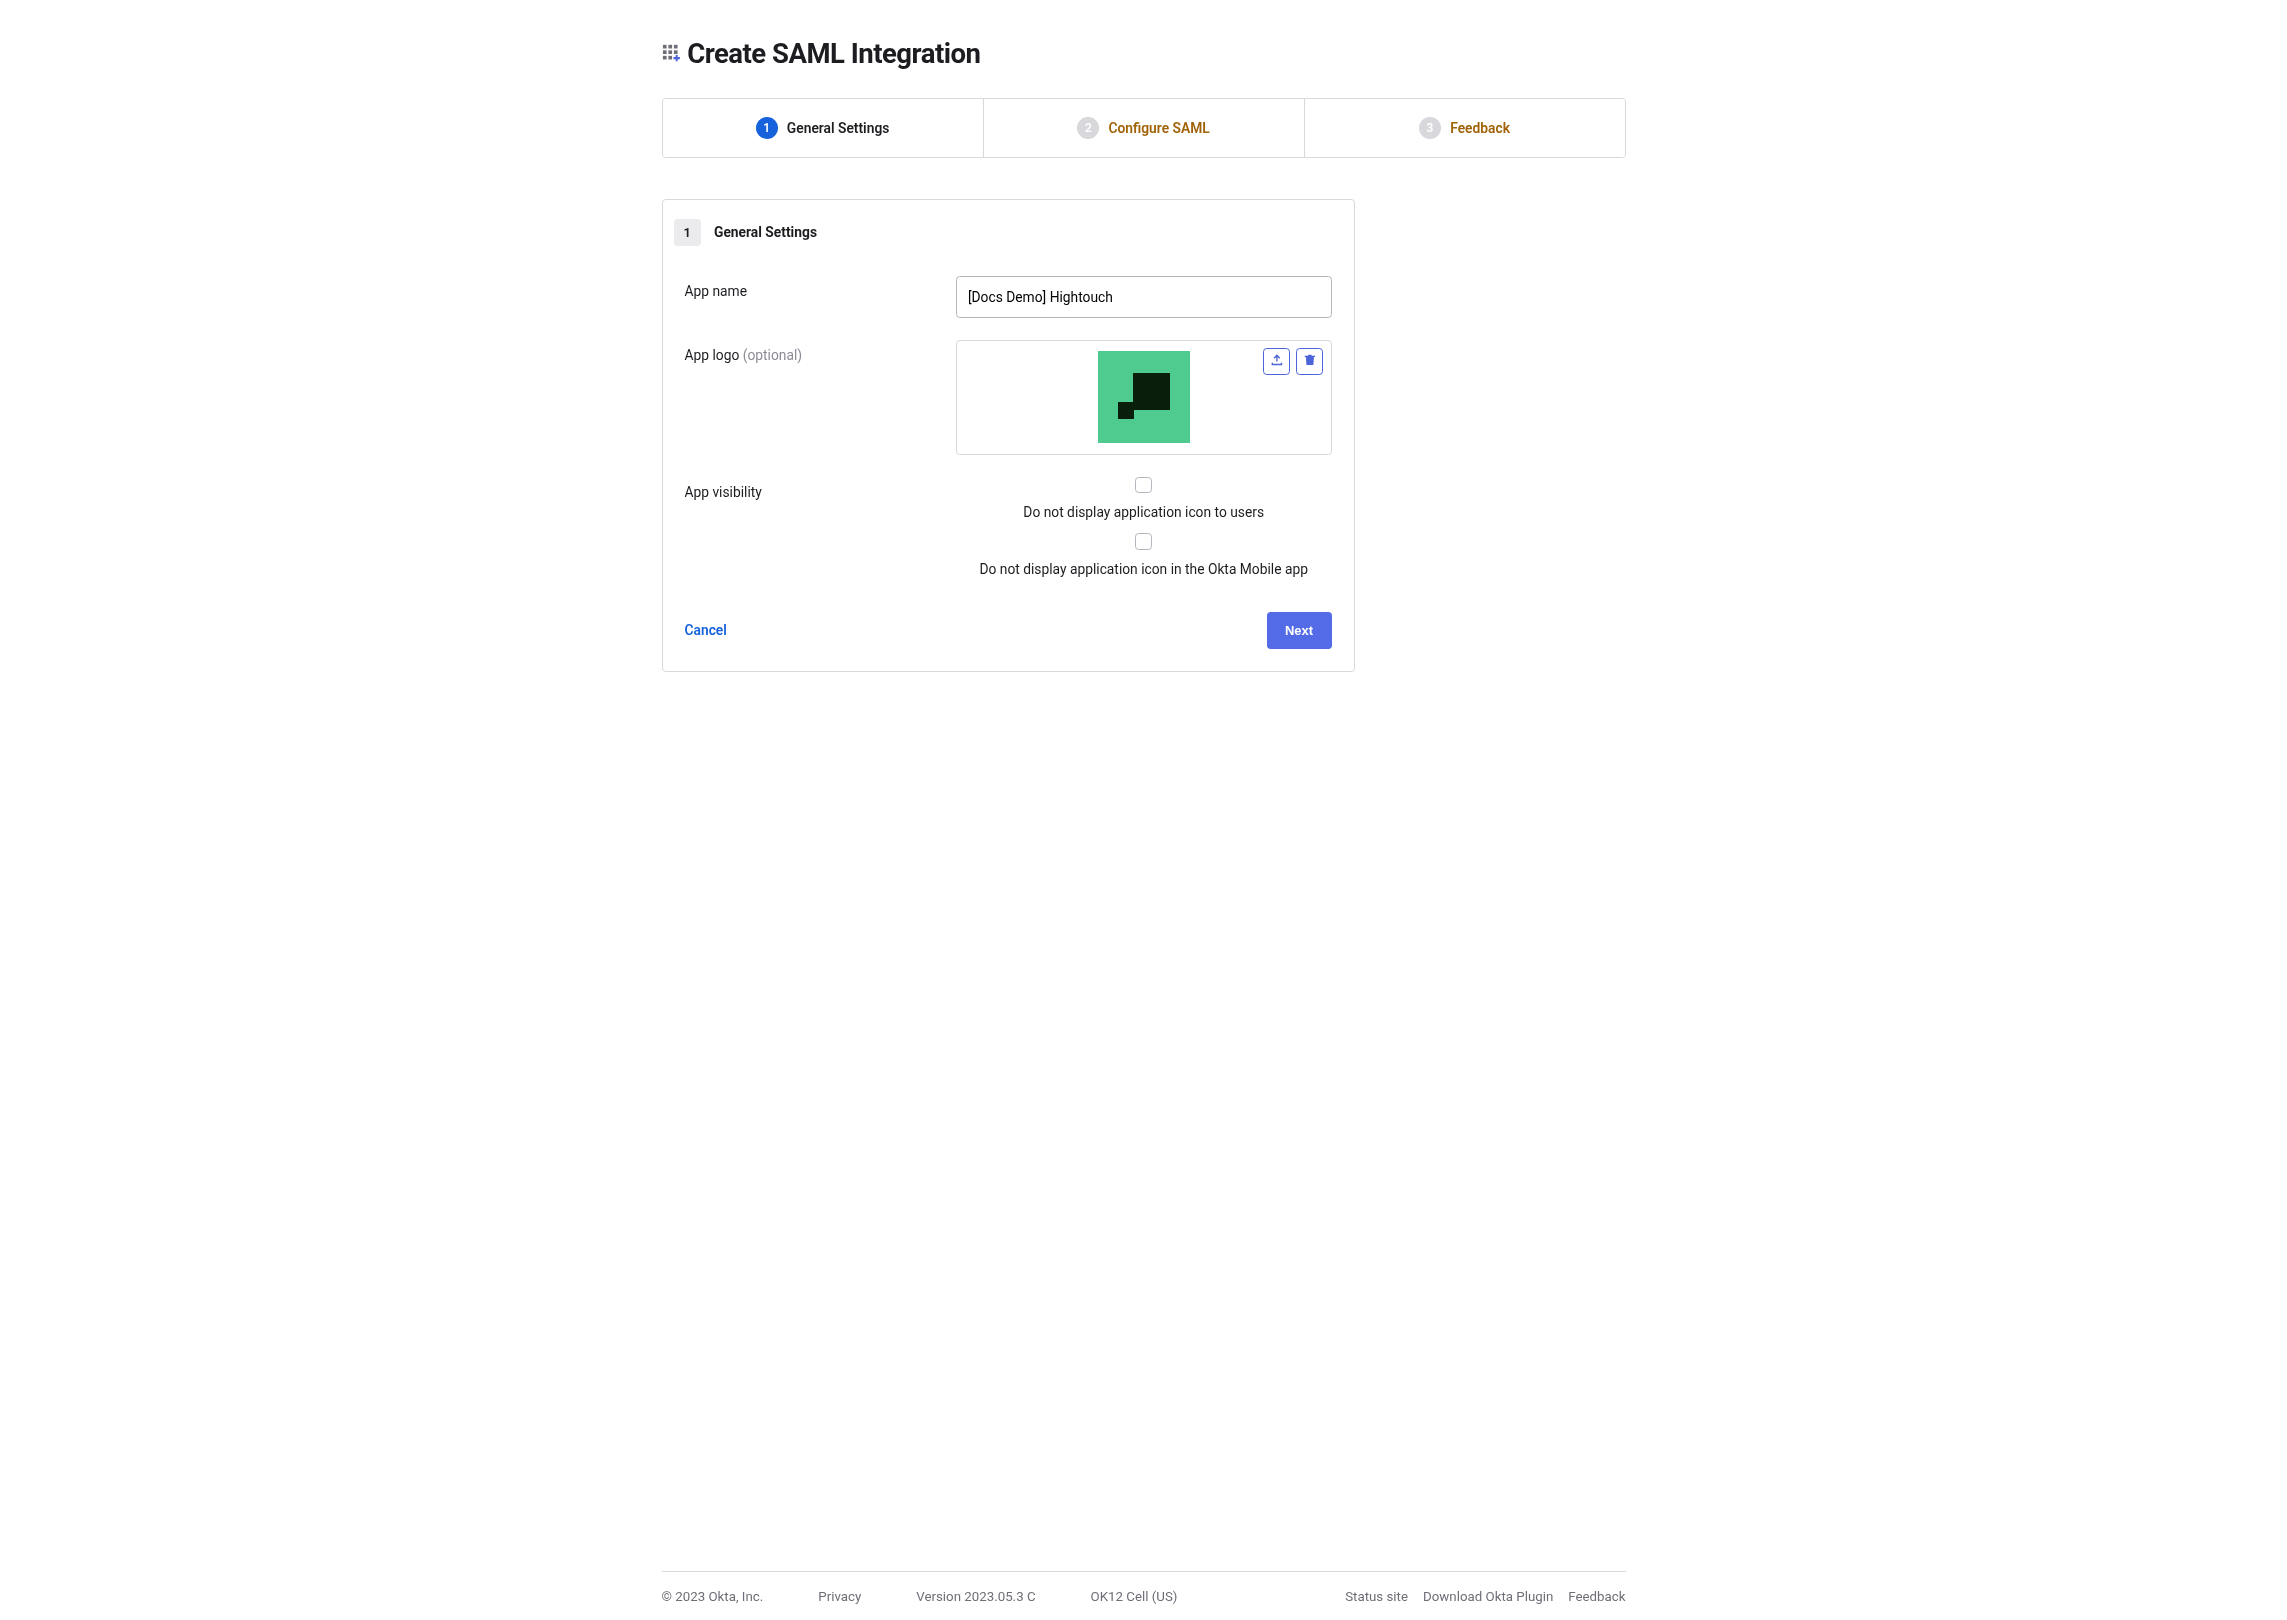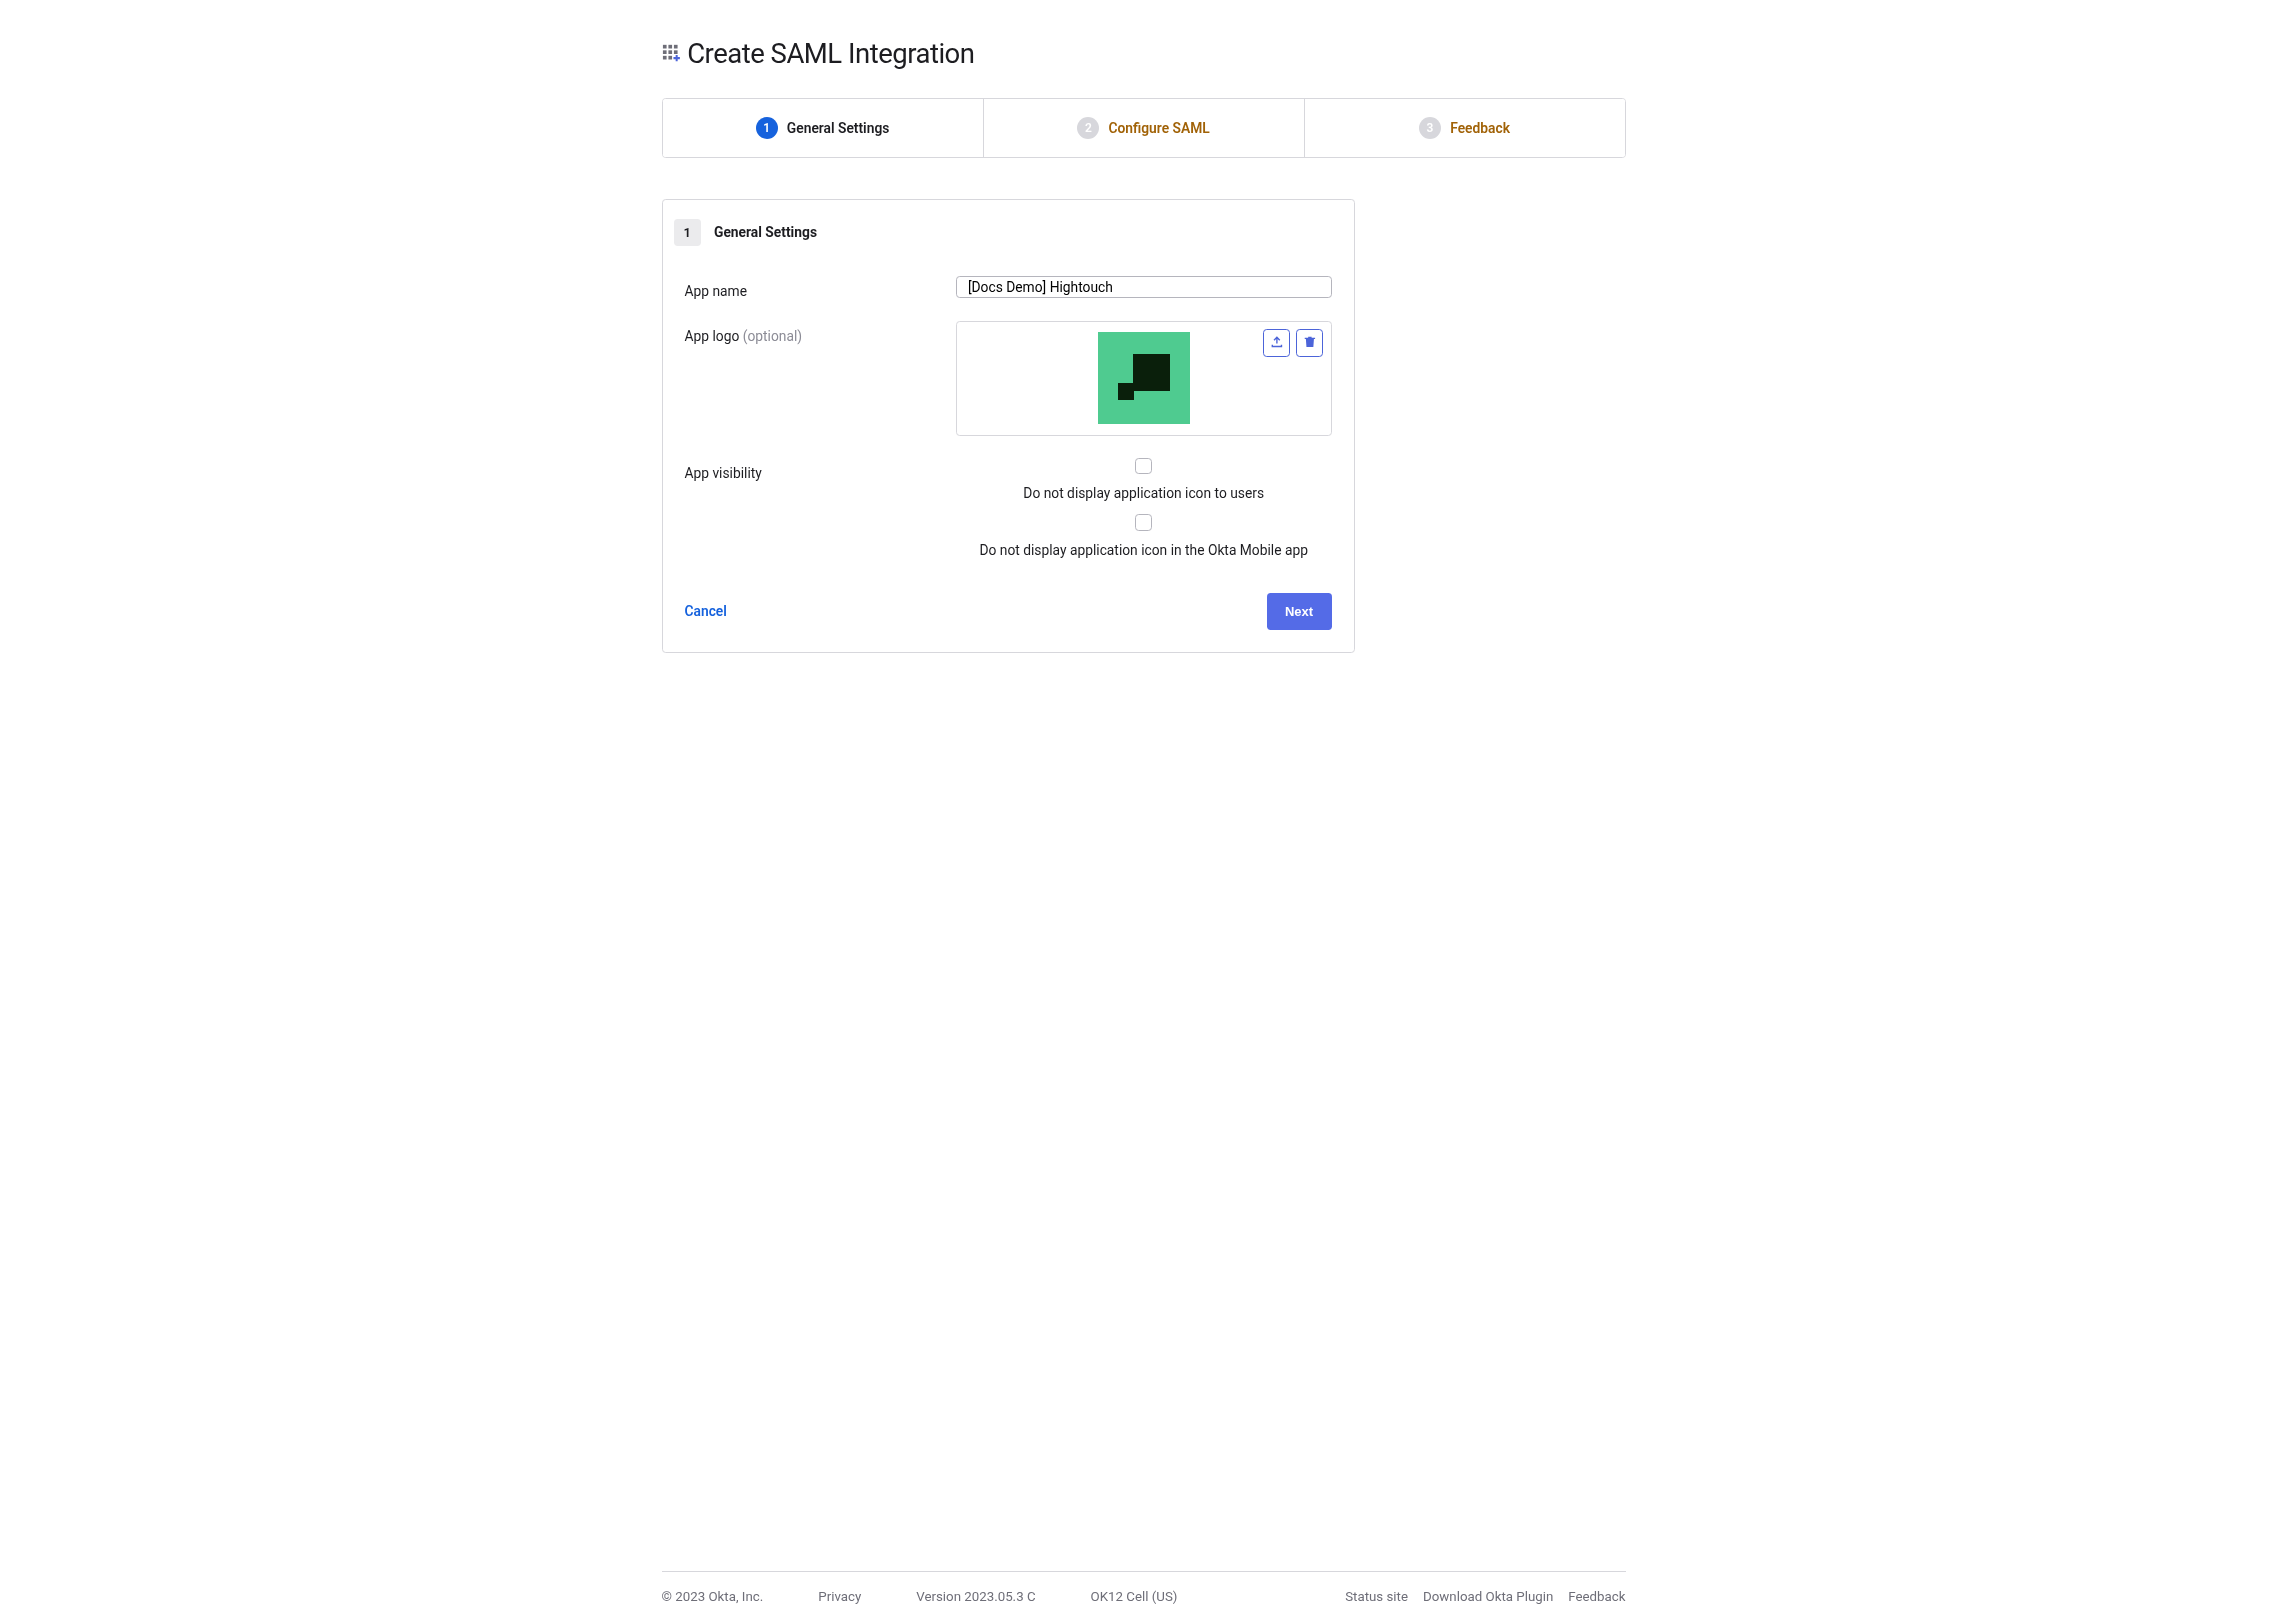--- a/index.html
+++ b/index.html
@@ -29,21 +29,21 @@
       margin-bottom: 27.5px;
     }
     .app-grid-icon {
       width: 22px;
       height: 22px;
       position: relative;
       display: inline-block;
     }
     .page-title {
       font-size: 27.5px;
-      font-weight: 400;
+      font-weight: 700;
       letter-spacing: -0.5px;
     }
     .wizard-steps {
       display: flex;
       border: 0.9px solid #d7d7dc;
       border-radius: 3.7px;
       overflow: hidden;
     }
     .wizard-step {
       flex: 1;
@@ -124,21 +124,21 @@
     }
     .optional-text {
       color: #8c8c96;
     }
     .form-input-col {
       flex: 1;
     }
     .text-input {
       width: 100%;
       max-width: 377px;
-      padding: 2px 11px;
+      padding: 12px 11px;
       border: 0.9px solid #b5b5bd;
       border-radius: 3.7px;
       font-size: 13.8px;
       font-family: inherit;
     }
     .logo-preview-box {
       width: 100%;
       max-width: 377px;
       border: 0.9px solid #d7d7dc;
       border-radius: 3.7px;

